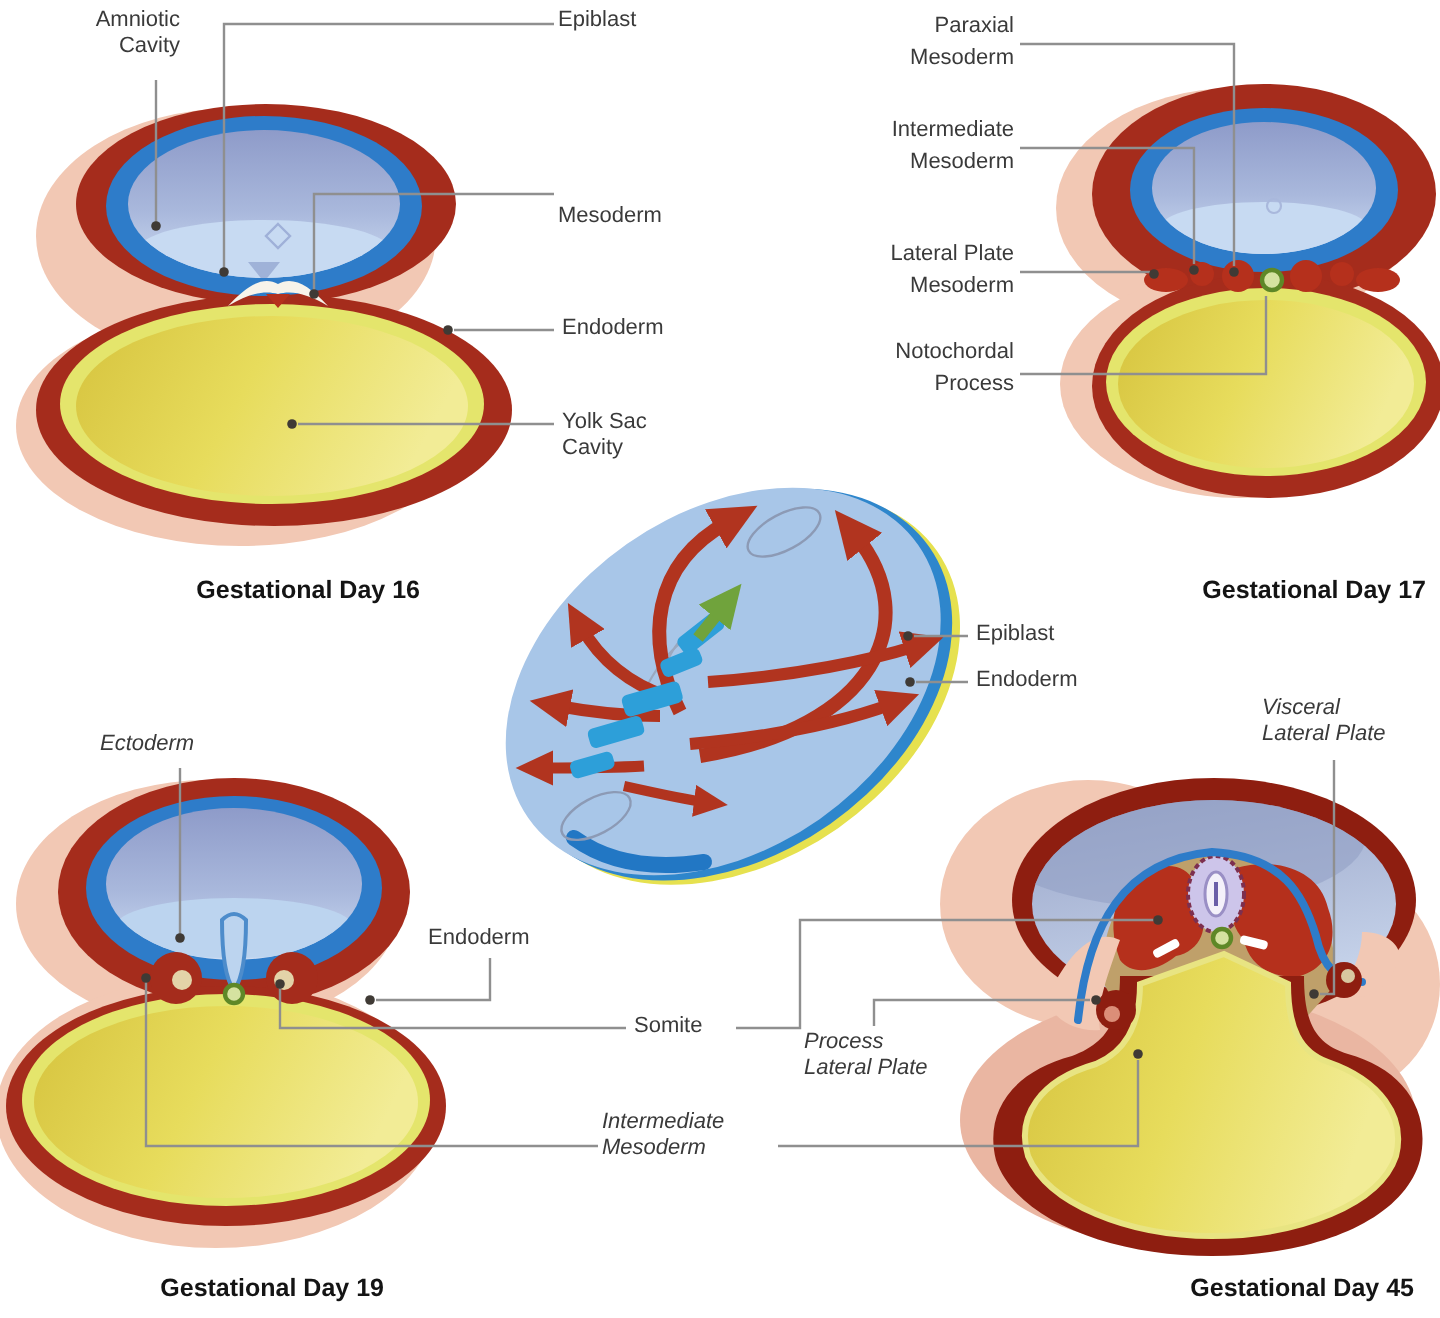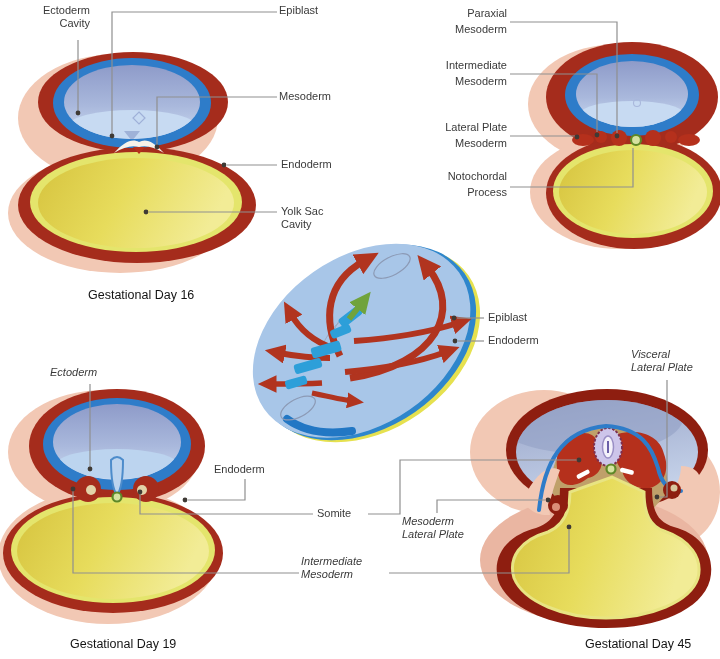--- a/index.html
+++ b/index.html
@@ -9,21 +9,21 @@
     --tan:#BFA06A; --neural-fill:#CDC5EA; --neural-stroke:#7D2F4F; --rim-yellow:#E4E56C;
     --leader:#8F8F8F; --dot:#3F3A35; --text:#3A3A3A; --caption:#141414; --bg:#FFFFFF;
   }
   html,body{margin:0;padding:0;}
   body{background:#e8e8e8;font-family:"Liberation Sans", sans-serif;}
   #fig{position:relative;width:720px;height:659px;background:var(--bg);overflow:hidden;margin:0 auto;}
   #art{position:absolute;left:0;top:0;}
   .label{position:absolute;font-size:11px;line-height:13px;color:var(--text);white-space:normal;}
   .label--tall{line-height:15.5px;}
   .r{text-align:right;} .c{text-align:left;font-style:italic;}
-  .caption{position:absolute;font-size:12.5px;font-weight:normal;color:var(--caption);text-align:left;margin-left:28px;}
+  .caption{position:absolute;font-size:12.5px;font-weight:bold;color:var(--caption);text-align:right;}
   
   .f-maroon{fill:var(--maroon);} .f-maroon-dark{fill:var(--maroon-dark);} .f-red{fill:var(--red);}
   .f-blue{fill:var(--blue-ring);} .f-pink{fill:var(--pink);} .f-pink-deep{fill:var(--pink-deep);}
   .f-disc{fill:var(--disc-blue);} .f-patch{fill:var(--patch-blue);} .f-rim{fill:var(--rim-yellow);}
   .f-tan{fill:var(--tan);}
   .f-noto{fill:var(--noto-fill);stroke:var(--noto-stroke);stroke-width:2.2px;}
   .s-arrow{stroke:var(--arrow-red);fill:none;}
   .s-green{stroke:var(--green-arrow);fill:none;}
   .s-blue{stroke:var(--blue-ring);fill:none;}
   .s-leader{stroke:var(--leader);stroke-width:1.2px;fill:none;}
@@ -226,39 +226,40 @@
         <circle class="f-dot" cx="73" cy="489" r="2.4"></circle>
     <path class="s-leader" d="M389,573 H569 V530"></path>
         <circle class="f-dot" cx="569" cy="527" r="2.4"></circle>
     <path class="s-leader" d="M437,513 V500 H545"></path>
         <circle class="f-dot" cx="548" cy="500" r="2.4"></circle>
     <path class="s-leader" d="M667,380 V497 H660"></path>
         <circle class="f-dot" cx="657" cy="497" r="2.4"></circle>
   </g>
 </svg>
 
-<div class="label r" style="left:18px;top:4px;width:72px;">Ectoderm Cavity</div>
+<div class="label r" style="left:18px;top:4px;width:72px;">Amniotic Cavity</div>
 <div class="label" style="left:279px;top:4px;">Epiblast</div>
-<div class="label" style="left:279px;top:90px;">Mesoderm</div>
+<div class="label" style="left:279px;top:102px;">Mesoderm</div>
 <div class="label" style="left:281px;top:158px;">Endoderm</div>
 <div class="label" style="left:281px;top:205px;width:56px;">Yolk Sac Cavity</div>
 <div class="caption" style="left:60px;top:288px;width:150px;">Gestational Day 16</div>
 
 <div class="label label--tall r" style="left:415px;top:6px;width:92px;">Paraxial Mesoderm</div>
 <div class="label label--tall r" style="left:415px;top:58px;width:92px;">Intermediate Mesoderm</div>
 <div class="label label--tall r" style="left:415px;top:169px;width:92px;">Notochordal Process</div>
 <div class="label label--tall r" style="left:415px;top:120px;width:92px;">Lateral Plate Mesoderm</div>
+<div class="caption" style="left:563px;top:288px;width:150px;">Gestational Day 17</div>
 
 <div class="label" style="left:488px;top:311px;">Epiblast</div>
 <div class="label" style="left:488px;top:334px;">Endoderm</div>
 
 <div class="label c" style="left:50px;top:366px;width:80px;">Ectoderm</div>
 <div class="label" style="left:214px;top:463px;">Endoderm</div>
 <div class="caption" style="left:42px;top:637px;width:150px;">Gestational Day 19</div>
 
 <div class="label" style="left:317px;top:507px;">Somite</div>
 <div class="label c" style="left:301px;top:555px;width:84px;">Intermediate Mesoderm</div>
 
-<div class="label c" style="left:402px;top:515px;width:70px;">Mesoderm Lateral Plate</div>
+<div class="label c" style="left:402px;top:515px;width:70px;">Process Lateral Plate</div>
 <div class="label c" style="left:631px;top:348px;width:70px;">Visceral Lateral Plate</div>
 <div class="caption" style="left:557px;top:637px;width:150px;">Gestational Day 45</div>
 
 </div>
 
 </body></html>

